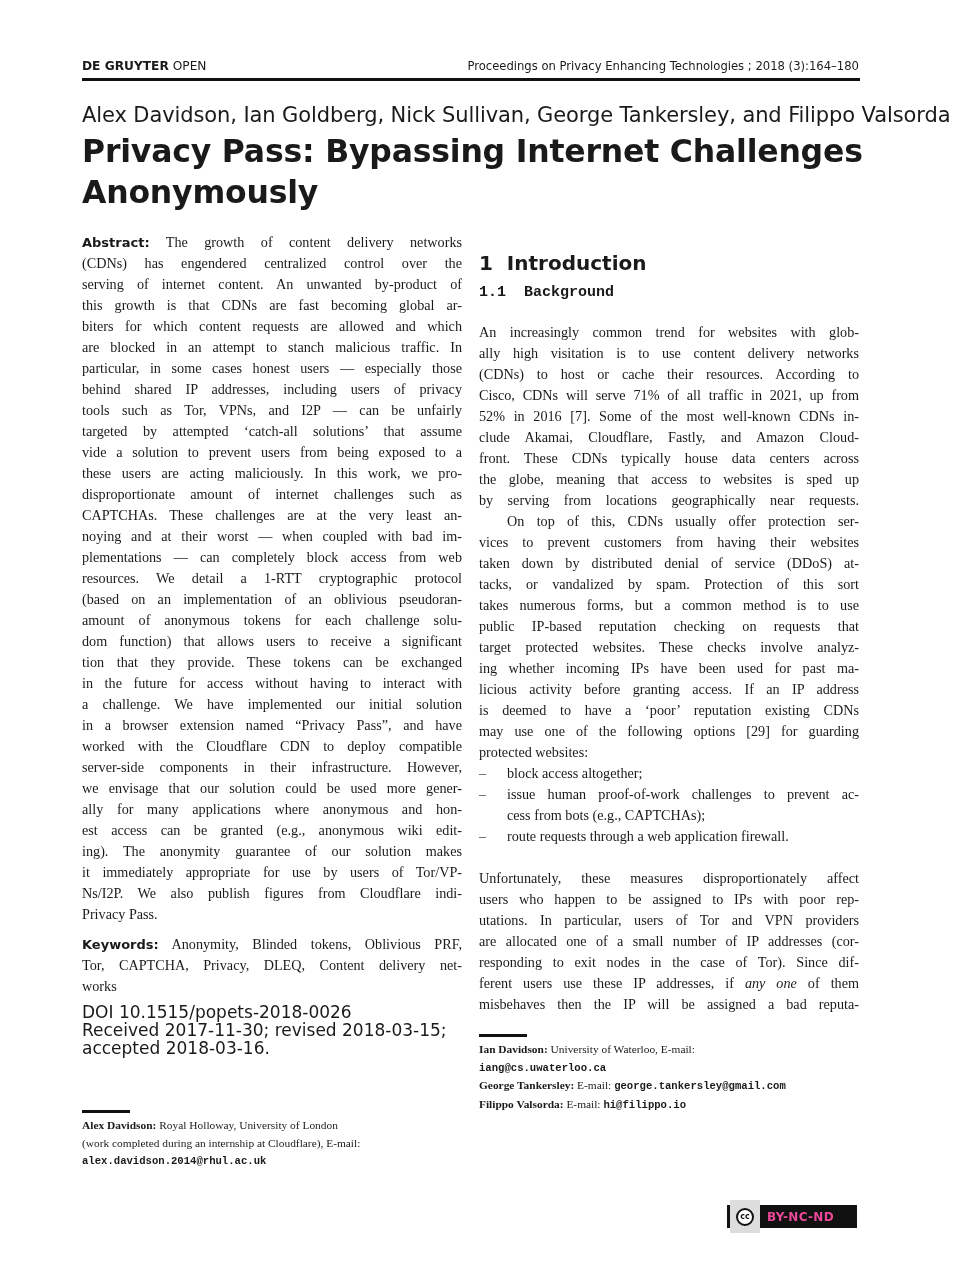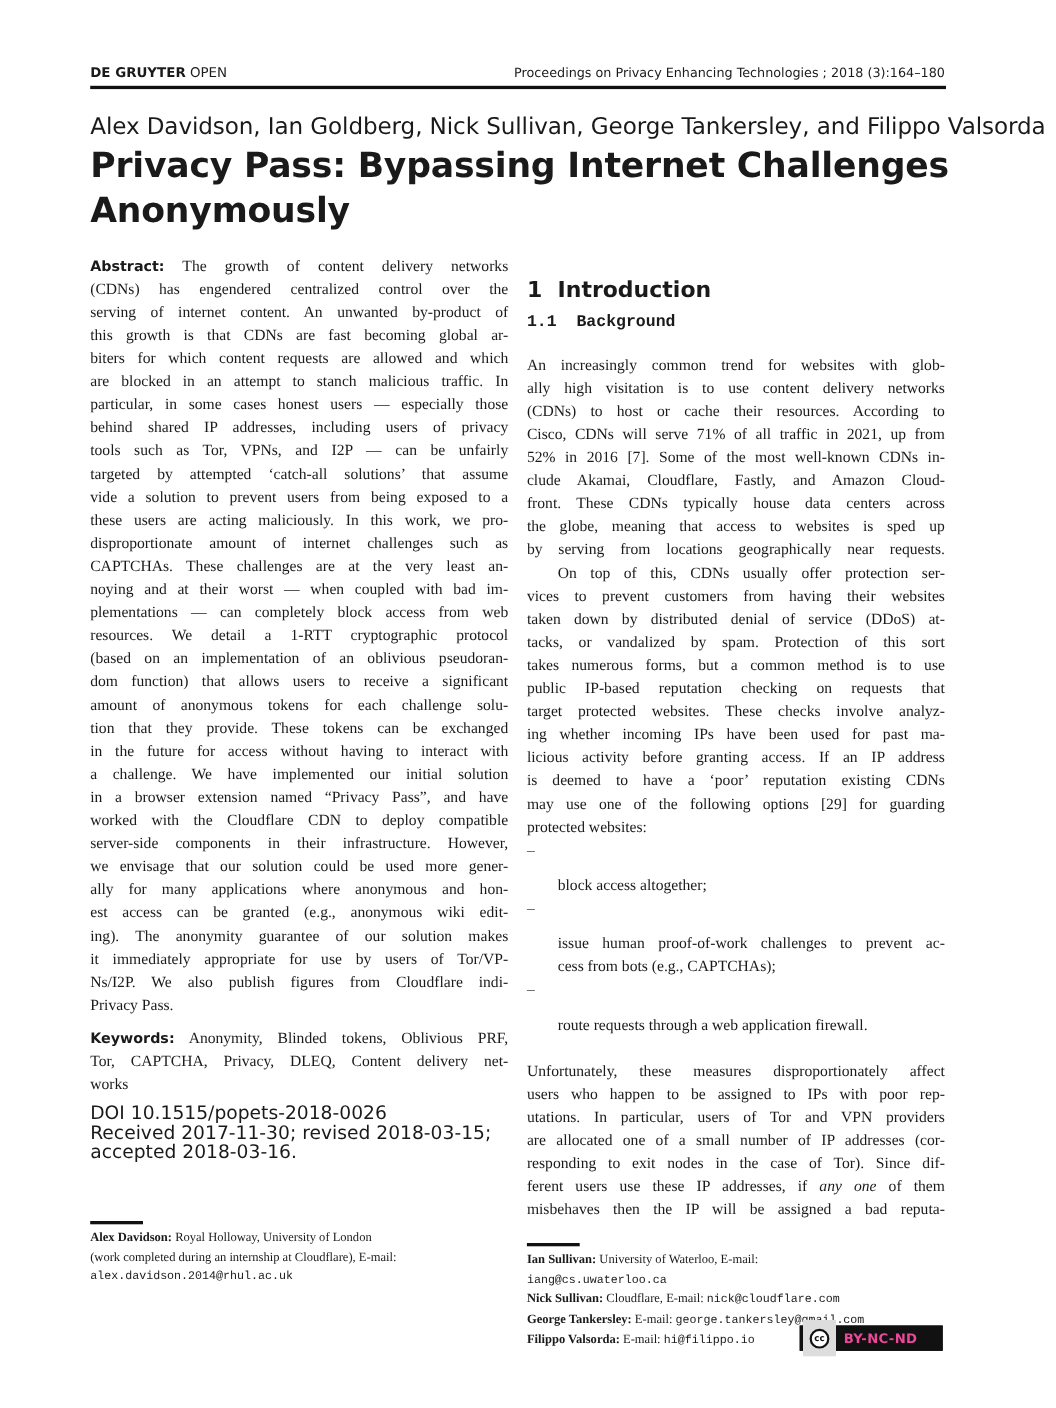--- a/index.html
+++ b/index.html
@@ -27,26 +27,26 @@
 
   .label { font-family: "DejaVu Sans", "Liberation Sans", sans-serif; font-weight: bold; font-size: 13px; }
 
   .meta { font-size: 17px; line-height: 18px; }
   .section { font-family: "DejaVu Sans", "Liberation Sans", sans-serif; font-weight: bold; }
   .h1 { font-size: 20px; height: 30px; line-height: 30px; margin-top: 16px; }
   .h2 { font-size: 15px; height: 26px; line-height: 26px; margin-top: 2px; font-family: Liberation Mono, monospace; }
 
   .bullet { display: flex; }
   .bullet .dash { width: 28px; flex: none; color: #444; }
-  .bullet .btext { flex: 1; margin-top: 32px; }
+  .bullet .btext { flex: 1; }
 
   .footrule { width: 48px; height: 3px; background: #111; }
   .fn { font-size: 11.4px; line-height: 17.6px; white-space: nowrap; }
   .fn b { font-family: "Liberation Serif", "DejaVu Serif", serif; font-weight: bold; }
-  .fn .mono { font-size: 10.6px; }
+  .fn .mono { font-size: 10.6px; font-weight: bold; }
 
   .license { position: absolute; left: 727px; top: 1205px; width: 130px; height: 23px; background: #111; border: 1px solid #111; box-sizing: border-box; display: flex; align-items: center; }
   .license .cc { width: 30px; height: 33px; background: #ddd; display: flex; align-items: center; justify-content: center; margin-left: 2px; }
   .license .cc span { width: 18px; height: 18px; border-radius: 50%; background: #fff; border: 2px solid #111; box-sizing: border-box; font-size: 8px; font-weight: bold; display: flex; align-items: center; justify-content: center; color: #111; }
   .license .txt { color: #ec4899; font-size: 12px; font-weight: bold; margin-left: 7px; letter-spacing: 0.3px; }
 </style>
 </head>
 <body>
 
 <div class="running-head sans">
@@ -74,22 +74,22 @@
     <span class="ln">tools such as Tor, VPNs, and I2P — can be unfairly</span>
     <span class="ln">targeted by attempted ‘catch-all solutions’ that assume</span>
     <span class="ln">vide a solution to prevent users from being exposed to a</span>
     <span class="ln">these users are acting maliciously. In this work, we pro-</span>
     <span class="ln">disproportionate amount of internet challenges such as</span>
     <span class="ln">CAPTCHAs. These challenges are at the very least an-</span>
     <span class="ln">noying and at their worst — when coupled with bad im-</span>
     <span class="ln">plementations — can completely block access from web</span>
     <span class="ln">resources. We detail a 1-RTT cryptographic protocol</span>
     <span class="ln">(based on an implementation of an oblivious pseudoran-</span>
+    <span class="ln">amount of anonymous tokens for each challenge solu-</span>
     <span class="ln">dom function) that allows users to receive a significant</span>
-    <span class="ln">amount of anonymous tokens for each challenge solu-</span>
     <span class="ln">tion that they provide. These tokens can be exchanged</span>
     <span class="ln">in the future for access without having to interact with</span>
     <span class="ln">a challenge. We have implemented our initial solution</span>
     <span class="ln">in a browser extension named “Privacy Pass”, and have</span>
     <span class="ln">worked with the Cloudflare CDN to deploy compatible</span>
     <span class="ln">server-side components in their infrastructure. However,</span>
     <span class="ln">we envisage that our solution could be used more gener-</span>
     <span class="ln">ally for many applications where anonymous and hon-</span>
     <span class="ln">est access can be granted (e.g., anonymous wiki edit-</span>
     <span class="ln">ing). The anonymity guarantee of our solution makes</span>
@@ -175,23 +175,22 @@
     <span class="ln">users who happen to be assigned to IPs with poor rep-</span>
     <span class="ln">utations. In particular, users of Tor and VPN providers</span>
     <span class="ln">are allocated one of a small number of IP addresses (cor-</span>
     <span class="ln">responding to exit nodes in the case of Tor). Since dif-</span>
     <span class="ln"><span>ferent users use these IP addresses, if </span><i>any one</i><span> of them</span></span>
     <span class="ln">misbehaves then the IP will be assigned a bad reputa-</span>
   </div>
 
   <div style="margin-top:19px;">
     <div class="footrule"></div>
-    <div class="fn" style="margin-top:4px;"><b>Ian Sullivan:</b> <span>University of Waterloo, E-mail:</span></div>
+    <div class="fn" style="margin-top:4px;"><b>Ian Davidson:</b> <span>University of Waterloo, E-mail:</span></div>
     <div class="fn"><span class="mono">iang@cs.uwaterloo.ca</span></div>
-    <div class="fn"><b>Nick Sullivan:</b> <span>Cloudflare, E-mail:</span> <span class="mono">nick@cloudflare.com</span></div>
     <div class="fn"><b>George Tankersley:</b> <span>E-mail:</span> <span class="mono">george.tankersley@gmail.com</span></div>
     <div class="fn"><b>Filippo Valsorda:</b> <span>E-mail:</span> <span class="mono">hi@filippo.io</span></div>
   </div>
 </div>
 
 <div class="license sans">
   <span class="cc">
       <span>cc</span>
     </span>
   <span class="txt">BY-NC-ND</span>

